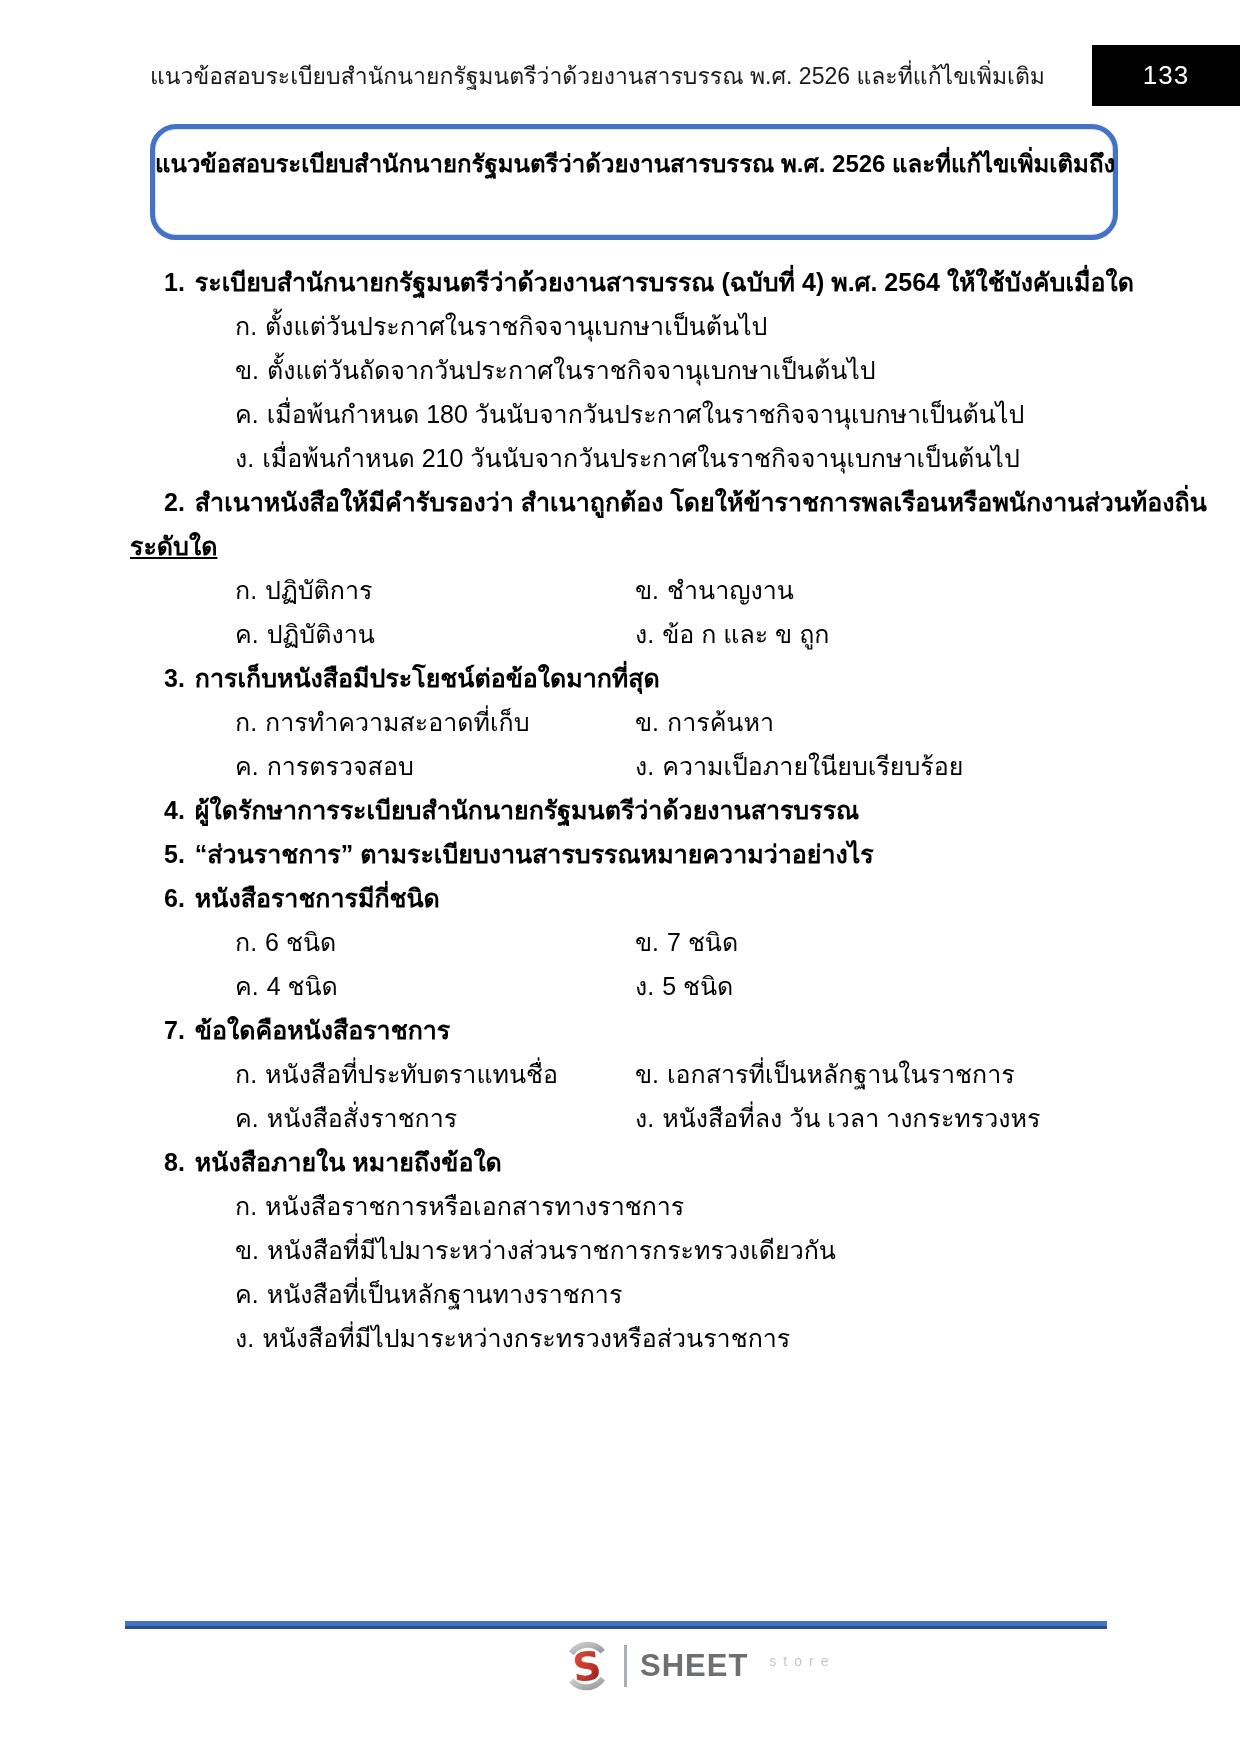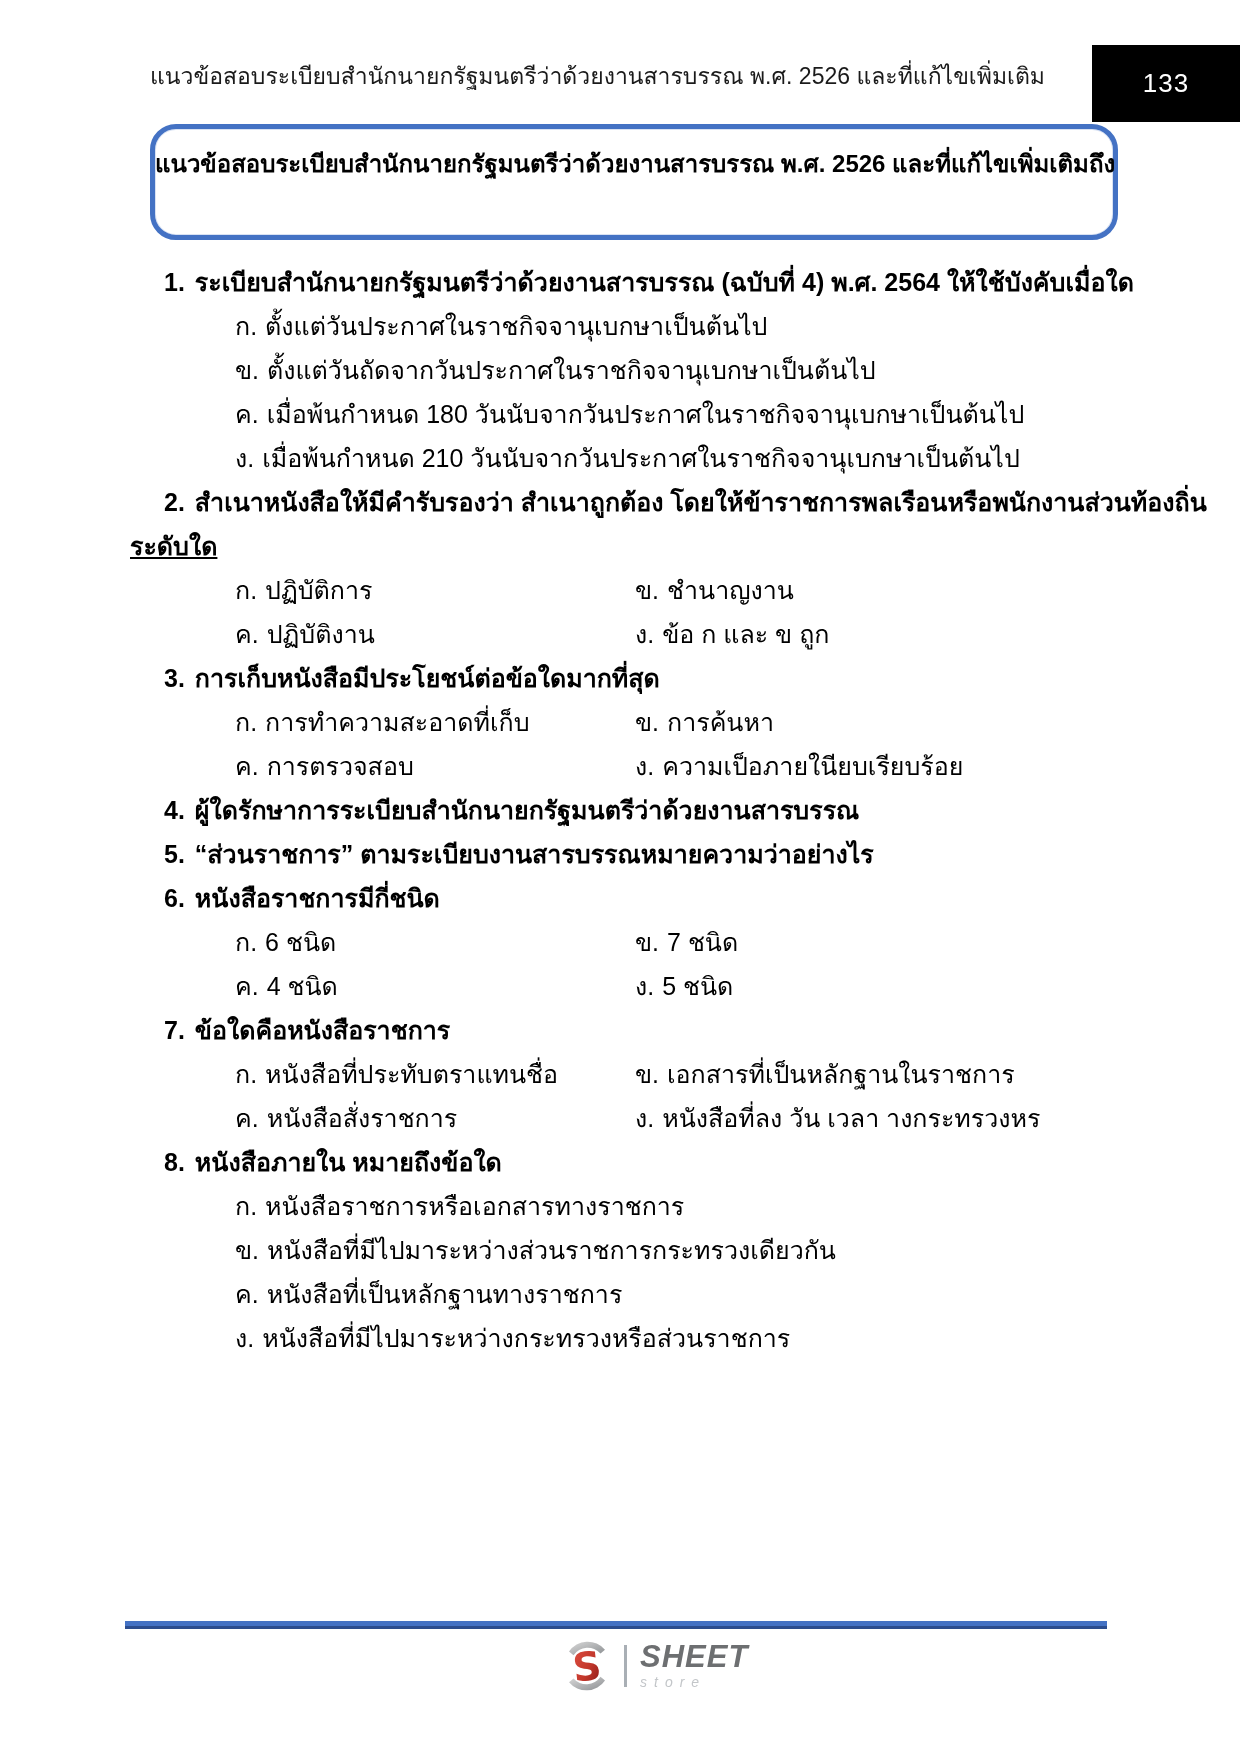--- a/index.html
+++ b/index.html
@@ -11,21 +11,21 @@
   }
   .page { position:absolute; inset:0; background:#ffffff; }
 
   
   .header-title {
     position:absolute; top:56px; left:130px; width:935px;
     text-align:center; font-size:23px; line-height:40px; color:#1a1a1a;
     white-space:nowrap;
   }
   .page-badge {
-    position:absolute; top:45px; left:1092px; width:148px; height:77px;
+    position:absolute; top:45px; left:1092px; width:148px; height:61px;
     background:#000000; color:#ffffff;
     display:flex; align-items:center; justify-content:center;
     font-size:26px; letter-spacing:1px;
   }
 
   
   .title-box {
     position:absolute; top:124px; left:150px; width:968px; height:116px;
     border:5px solid #4472C4; border-radius:26px; background:#ffffff;
     box-shadow: inset 0 0 0 1px #d9e2f3;
@@ -52,26 +52,26 @@
   .footer-rule {
     position:absolute; top:1621px; left:125px; width:982px; height:8px;
     background:#4472C4; border-bottom:3px solid #2c4d8e;
   }
   .logo {
     position:absolute; top:1638px; left:560px; height:56px;
     display:flex; align-items:center;
   }
   .logo-icon { width:54px; height:54px; }
   .logo-divider { width:3px; height:42px; background:#a9afb5; margin:0 13px 0 10px; }
-  .logo-textblock { display:flex; flex-direction:column; justify-content:flex-end;font-style:italic; }
+  .logo-textblock { display:flex; flex-direction:row; justify-content:flex-end; }
   .logo-main {
     font-size:31px; font-weight:bold; color:#6d6f71; letter-spacing:1px; line-height:30px;
   }
   .logo-sub {
-    font-size:14px; color:#c3c6c9; letter-spacing:7px; line-height:16px; margin-top:2px;
+    font-size:14px; color:#c3c6c9; letter-spacing:7px; line-height:16px; margin-top:2px;margin-left:21px;
   }
 </style>
 </head>
 <body>
 
 <div class="page">
 
   <div class="header-title">แนวข้อสอบระเบียบสำนักนายกรัฐมนตรีว่าด้วยงานสารบรรณ พ.ศ. 2526 และที่แก้ไขเพิ่มเติม</div>
   <div class="page-badge">
     <span>133</span>

